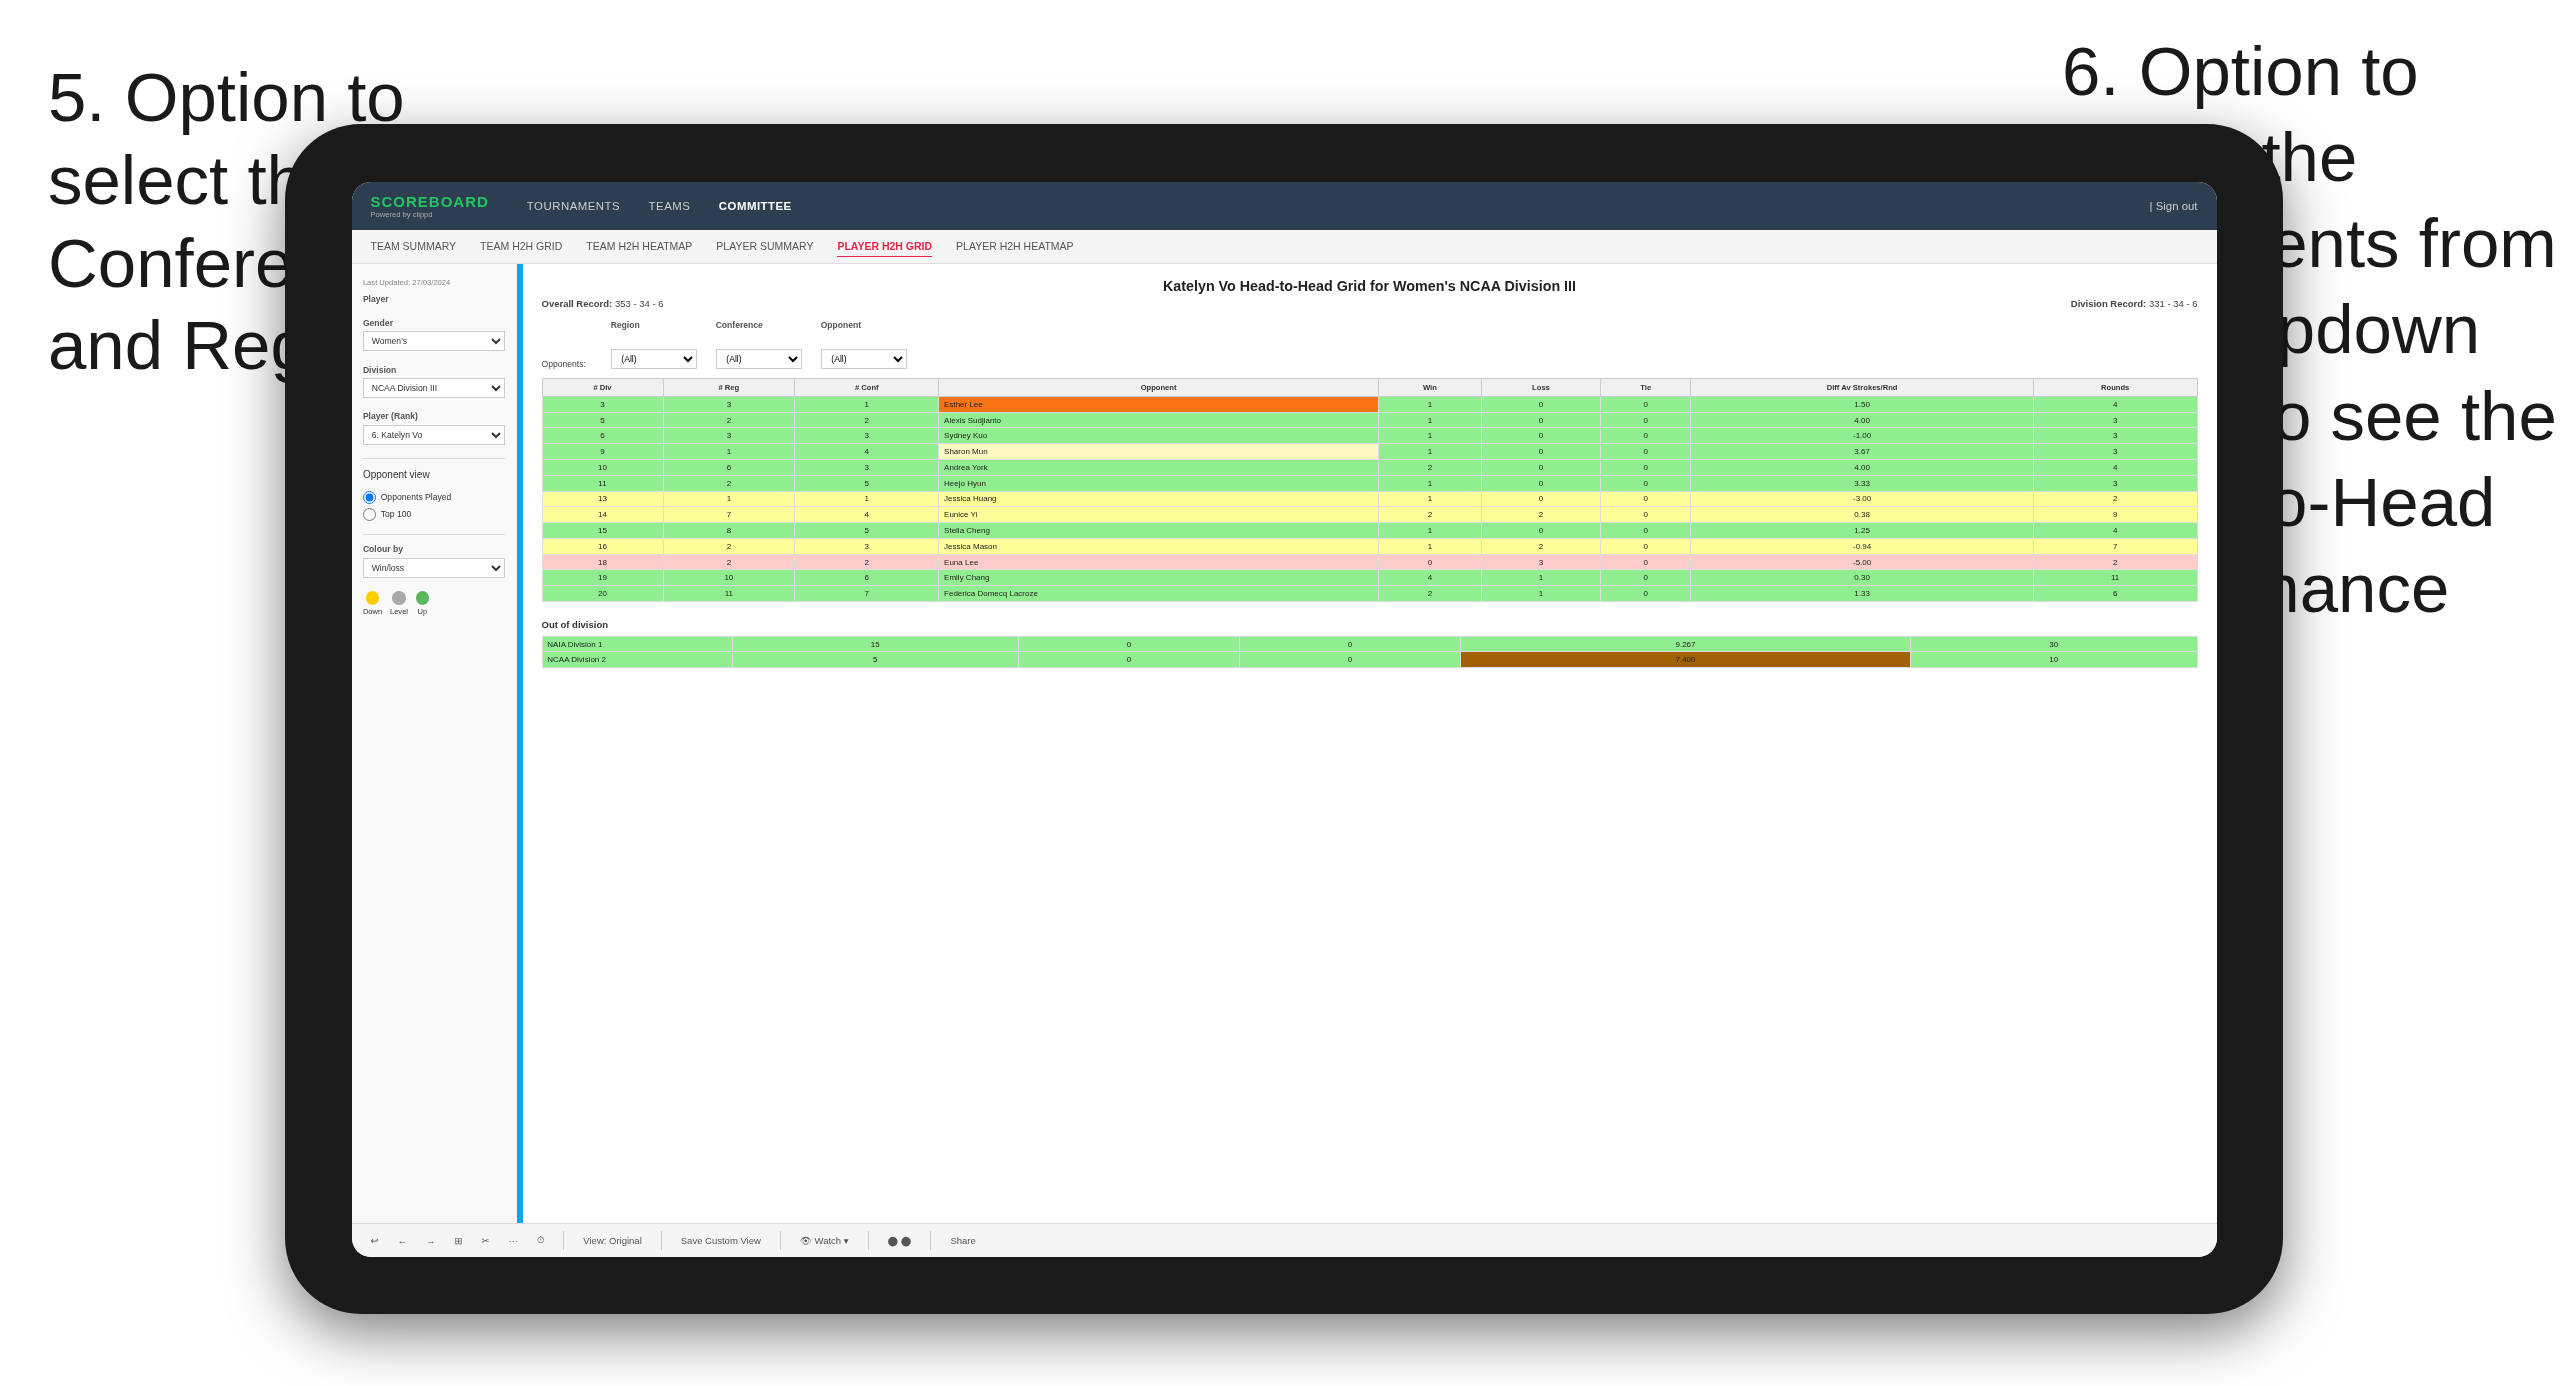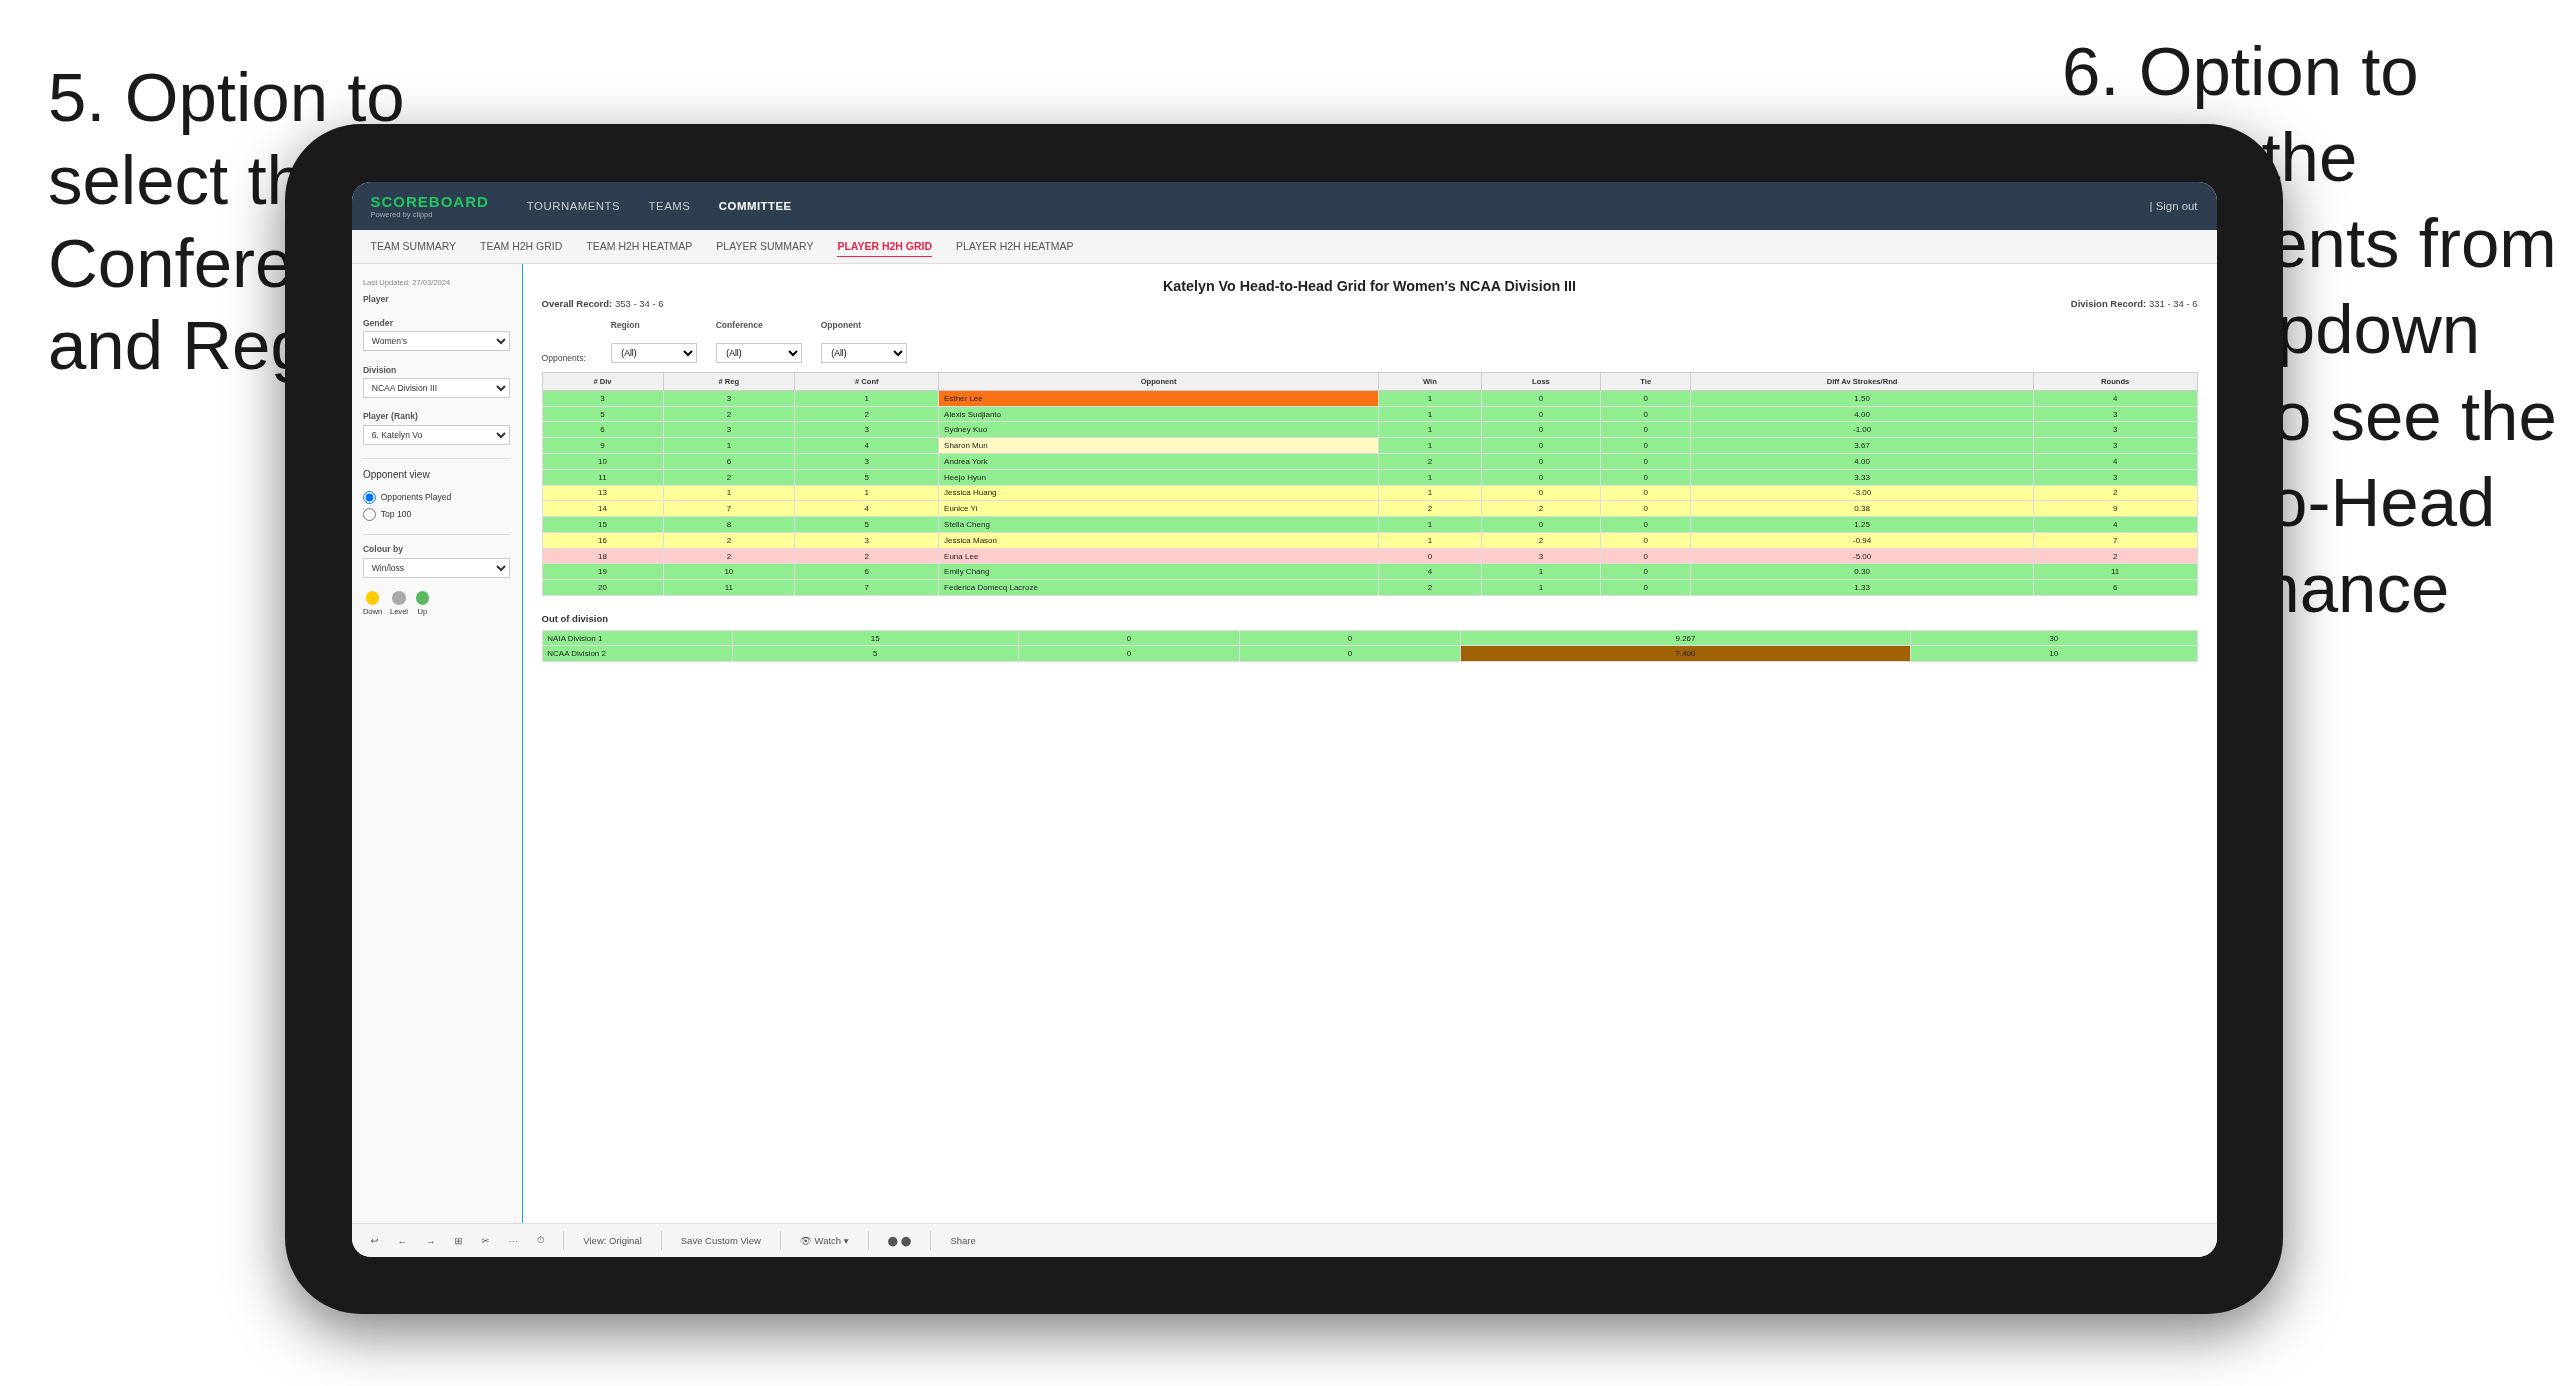--- a/index.html
+++ b/index.html
@@ -143,21 +143,21 @@
     .main-content {
       display: flex;
       flex: 1;
       overflow: hidden;
     }
 
     
     .left-panel {
       width: 171px;
       background: #f9f9f9;
-      border-right: 1px solid #0ea5e9;
+      border-right: 6px solid #0ea5e9;
       padding: 14.3px 11.4px;
       flex-shrink: 0;
       font-size: 9.5px;
       color: #333;
     }
 
     .panel-section {
       margin-bottom: 13.3px;
     }
 
@@ -253,21 +253,21 @@
     .filters-section {
       display: flex;
       gap: 19px;
       margin-bottom: 9.5px;
       align-items: flex-end;
     }
 
     .filter-group {
       display: flex;
       flex-direction: column;
-      gap: 13px;
+      gap: 19px;
     }
 
     .filter-label {
       font-size: 8.6px;
       color: #555555;
       font-weight: bold;
     }
 
     .filter-select {
       font-size: 8.6px;

